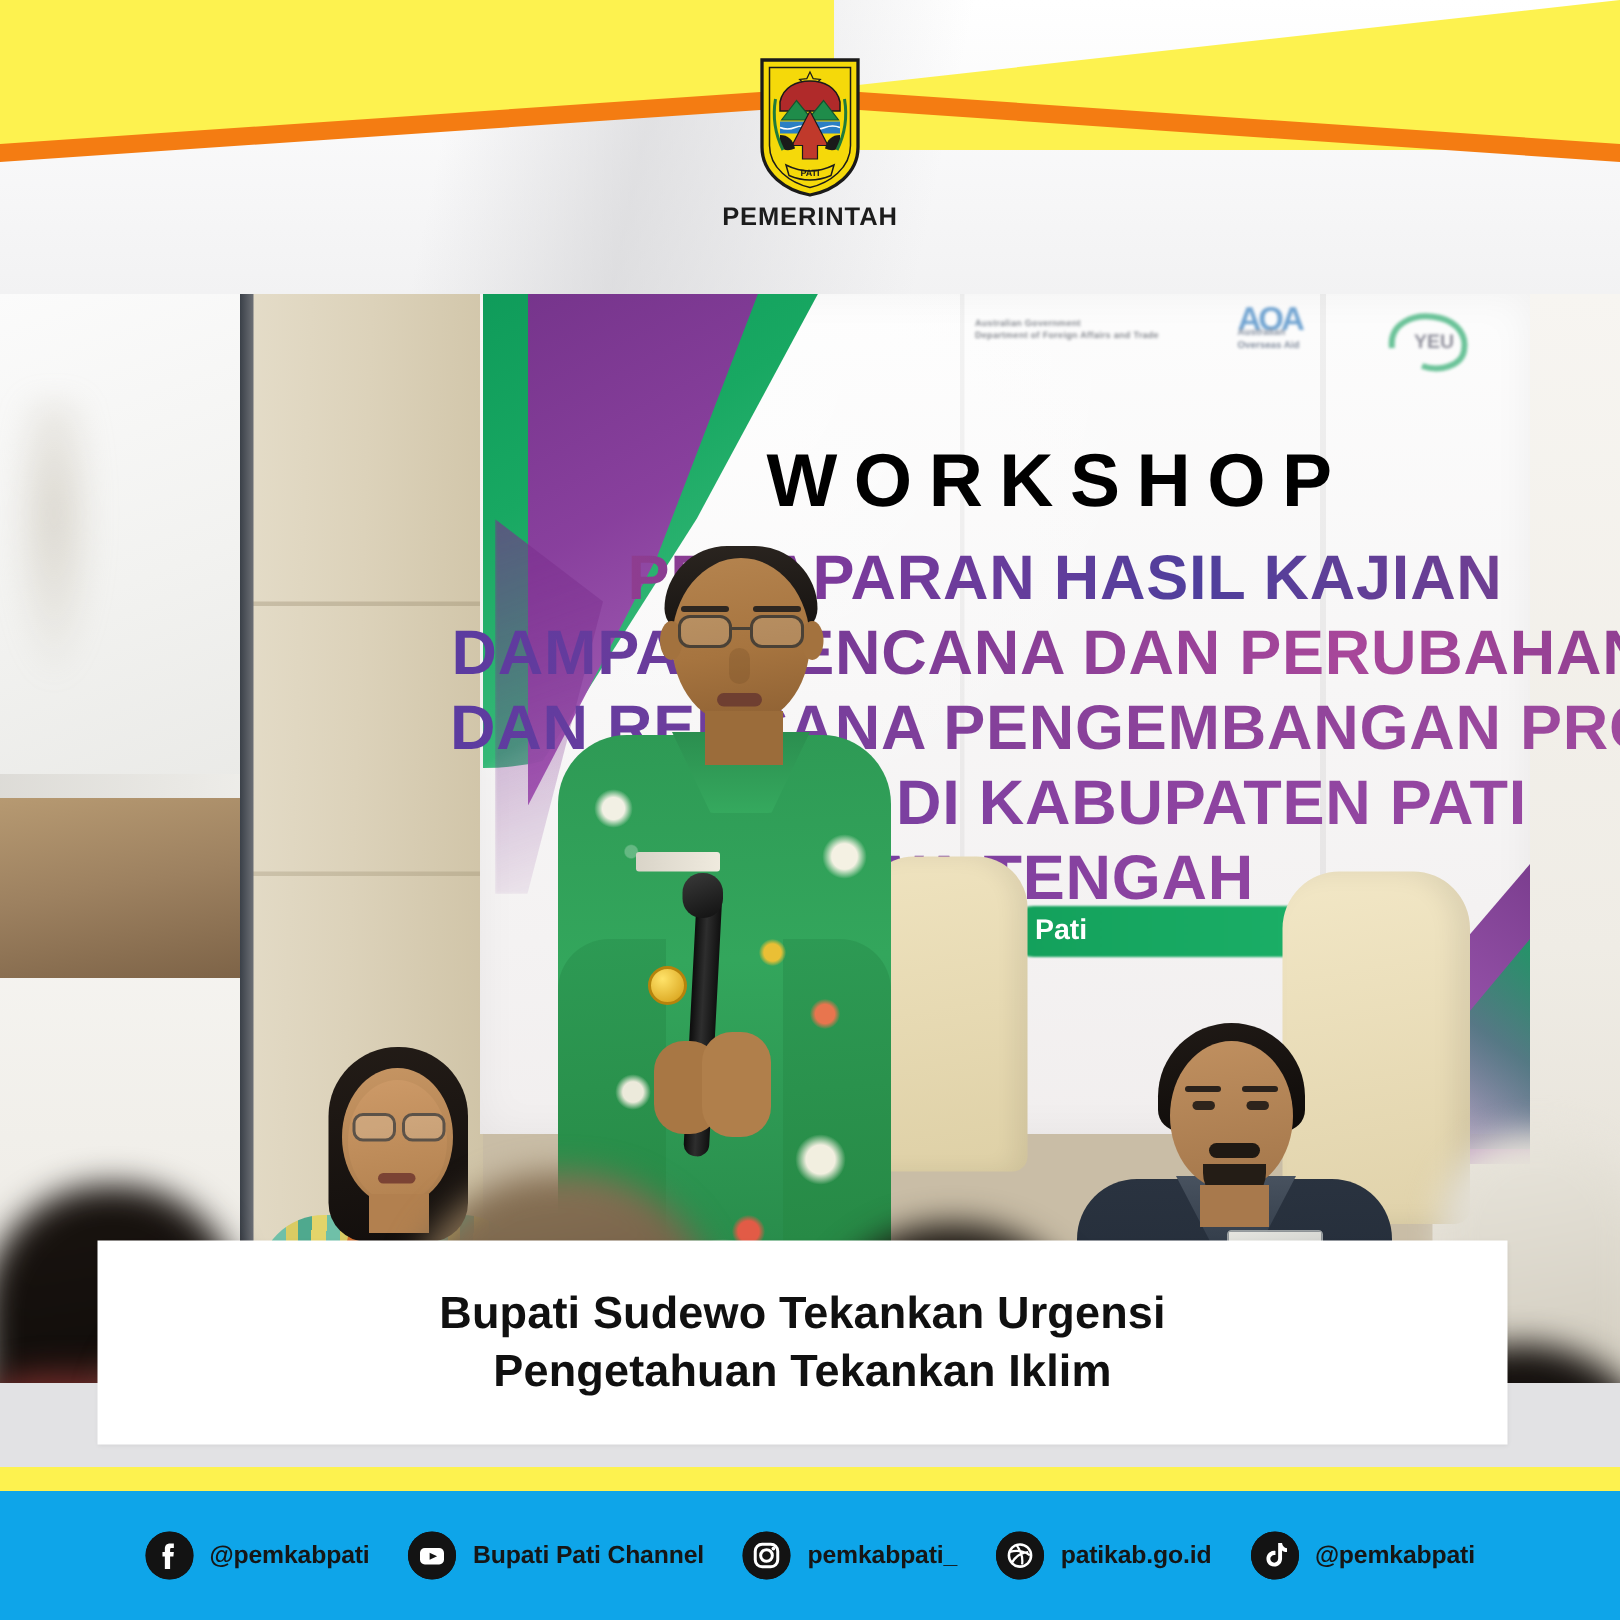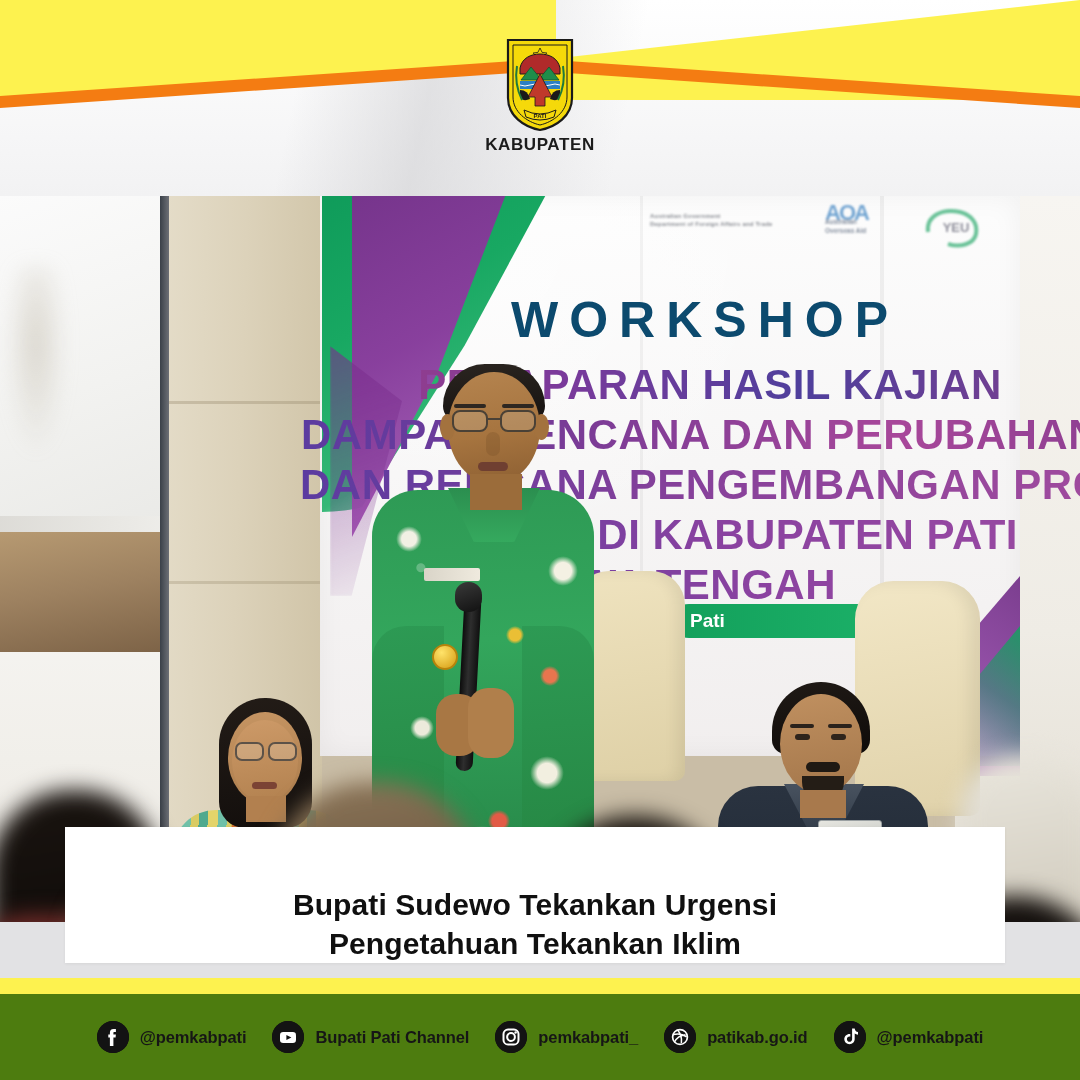--- a/index.html
+++ b/index.html
@@ -130,21 +130,21 @@
   .logo-a { position:absolute; left:10px; top:8px; font-size:6px; color:#3a3f4a; line-height:8px; font-weight:bold; letter-spacing:.2px;}
   .logo-b { position:absolute; left:185px; top:4px; font-size:6.5px; color:#3a4a64; line-height:9px; font-weight:bold;}
   .logo-b .aoa { font-size:22px; color:#1d6fb8; letter-spacing:-2px; font-weight:bold; display:block; }
   .logo-c { position:absolute; left:280px; top:2px; width:66px; height:44px; }
 
   
   .bn-txt { position:absolute; text-align:center; white-space:nowrap; font-weight:bold; }
   .bn-work {
     left: 330px; top: 95px; width: 750px;
     font-size: 50px; letter-spacing: 11px;
-    color: #0c4a6e; text-align:center;
+    color: #000000; text-align:center;
     filter: blur(.5px);
   }
   .bn-l1 { left: 330px; top: 165px; width: 760px; font-size: 42px; letter-spacing: .5px;
     background: linear-gradient(90deg,#9b3f88 0%,#7b3a9b 30%,#4f3f9c 62%,#7f3f8e 100%);
     -webkit-background-clip: text; background-clip: text; color: transparent; filter: blur(.45px); }
   .bn-l2 { left: 300px; top: 215px; width: 800px; font-size: 42px; letter-spacing: .5px;
     background: linear-gradient(90deg,#5b3ba0 0%,#7a3b96 35%,#a8479a 75%,#8e3f92 100%);
     -webkit-background-clip: text; background-clip: text; color: transparent; filter: blur(.45px); }
   .bn-l3 { left: 300px; top: 265px; width: 820px; font-size: 42px; letter-spacing: .5px;
     background: linear-gradient(90deg,#5b3ba0 0%,#85409a 45%,#a14b9e 100%);
@@ -280,21 +280,21 @@
     background: linear-gradient(170deg,#17120f,#0a0807); }
   .fg6 { left:960px; top:560px; width:130px; height:180px; border-radius:60px 60px 0 0;
     background: linear-gradient(170deg,#e9e6dd,#cfc9bb); }
 
   
   .caption {
     position: absolute; left: 65px; top: 827px;
     width: 940px; height: 136px;
     background: #ffffff;
     z-index: 60;
-    display: flex; align-items: flex-end; justify-content: center;
+    display: flex; align-items: center; justify-content: center;
     box-shadow: 0 1px 3px rgba(0,0,0,.06);
   }
   .caption-text {
     text-align: center;
     font-weight: bold;
     font-size: 30px;
     line-height: 39px;
     color: #101010;
     letter-spacing: .1px;
     font-family: "Liberation Sans", sans-serif;
@@ -306,21 +306,21 @@
     background: #e2e2e4; z-index: 20;
   }
   .yellowbar {
     position: absolute; left: 0; top: 978px;
     width: 1080px; height: 16px;
     background: #fdf24f; z-index: 50;
   }
   .footer {
     position: absolute; left: 0; top: 994px;
     width: 1080px; height: 86px;
-    background: #4d7c0f; z-index: 50;
+    background: #0ea5e9; z-index: 50;
     display: flex; align-items: center; justify-content: center;
     gap: 0;
   }
   .social {
     display: flex; align-items: center; gap: 11px;
     margin: 0 13px;
   }
   .sicon {
     width: 32px; height: 32px; border-radius: 50%;
     background: #131313;
@@ -364,21 +364,21 @@
       <path d="M56 56 q-8 0 -10 9 q7 3 10 -2 Z" fill="#1a1a1a"></path>
 
       <path d="M13 32 q-3 18 5 34" fill="none" stroke="#1f7a3c" stroke-width="2"></path>
       <path d="M59 32 q3 18 -5 34" fill="none" stroke="#1f7a3c" stroke-width="2"></path>
 
       <path d="M20 76 q16 8 32 0 l-2 7 q-14 6 -28 0 Z" fill="#f5d90a" stroke="#1a1a1a" stroke-width="1"></path>
       <text x="36" y="83.5" font-size="6" text-anchor="middle" fill="#1a1a1a" font-family="Liberation Sans, sans-serif" font-weight="bold">PATI</text>
     </svg>
 
     <div class="org-name">
-      <div>KABUPATEN</div>
+      <div>PEMERINTAH</div>
     </div>
   </div>
 
   <div class="photo">
 
     <div class="ph wall-left"></div>
     <div class="ph proj-screen"></div>
     <div class="ph proj-ghost"></div>
     <div class="ph proj-bar"></div>
     <div class="ph podium"></div>

